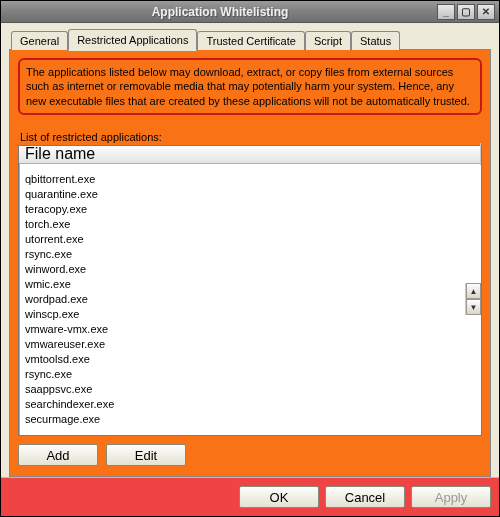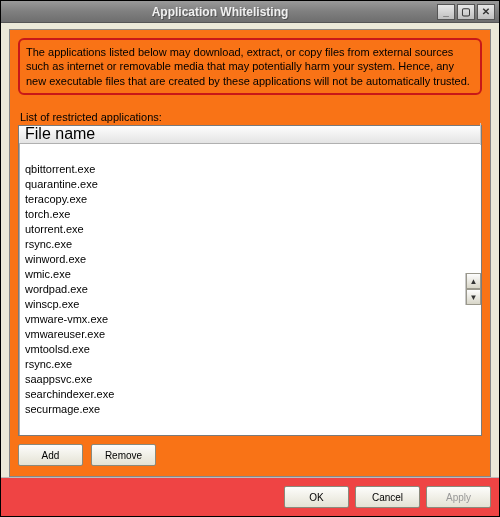--- a/index.html
+++ b/index.html
@@ -166,26 +166,26 @@
     color: #333;
     cursor: default;
   }
   .sb-track { flex:1; background: #efeee2; }
   .btnrow {
     display: flex;
     gap: 8px;
     padding: 8px 0 2px 0;
   }
   .btn {
-    width: 65px;
+    width: 80px;
     height: 22px;
     background: linear-gradient(to bottom, #fdfdfb, #e4e2d4);
     border: 1px solid #8a8a7c;
     border-radius: 2px;
-    font-size: 10px;
+    font-size: 13px;
     color: #000;
     display: flex;
     align-items: center;
     justify-content: center;
     cursor: default;
   }
   .footer {
     border-top: 1px solid #bbb;
     padding: 8px;
     display: flex;
@@ -206,20 +206,27 @@
       </div>
     <div class="titlebtn">
         <span>▢</span>
       </div>
     <div class="titlebtn">
         <span>✕</span>
       </div>
   </div>
 
   <div class="content">
+    <div class="tabstrip">
+      <div class="tab">General</div>
+      <div class="tab active">Restricted Applications</div>
+      <div class="tab">Trusted Certificate</div>
+      <div class="tab">Script</div>
+      <div class="tab">Status</div>
+    </div>
 
     <div class="tabpanel">
       <div class="highlightbox">The applications listed below may download, extract, or copy files from external sources such as internet or removable media that may potentially harm your system. Hence, any new executable files that are created by these applications will not be automatically trusted.</div>
       <div class="listlabel">List of restricted applications:</div>
 
       <div class="listbox-wrap">
         <div class="listheader">
           <div class="col">File name</div>
         </div>
         <div class="listbody">
@@ -249,21 +256,21 @@
             <div class="sb-track"></div>
             <div class="sb-btn">
                 <span>▼</span>
               </div>
           </div>
         </div>
       </div>
 
       <div class="btnrow">
         <div class="btn">Add</div>
-        <div class="btn">Remove</div>
+        <div class="btn">Edit</div>
       </div>
     </div>
   </div>
 
   <div class="footer">
     <div class="btn">OK</div>
     <div class="btn">Cancel</div>
     <div class="btn disabled">Apply</div>
   </div>
 </div>

